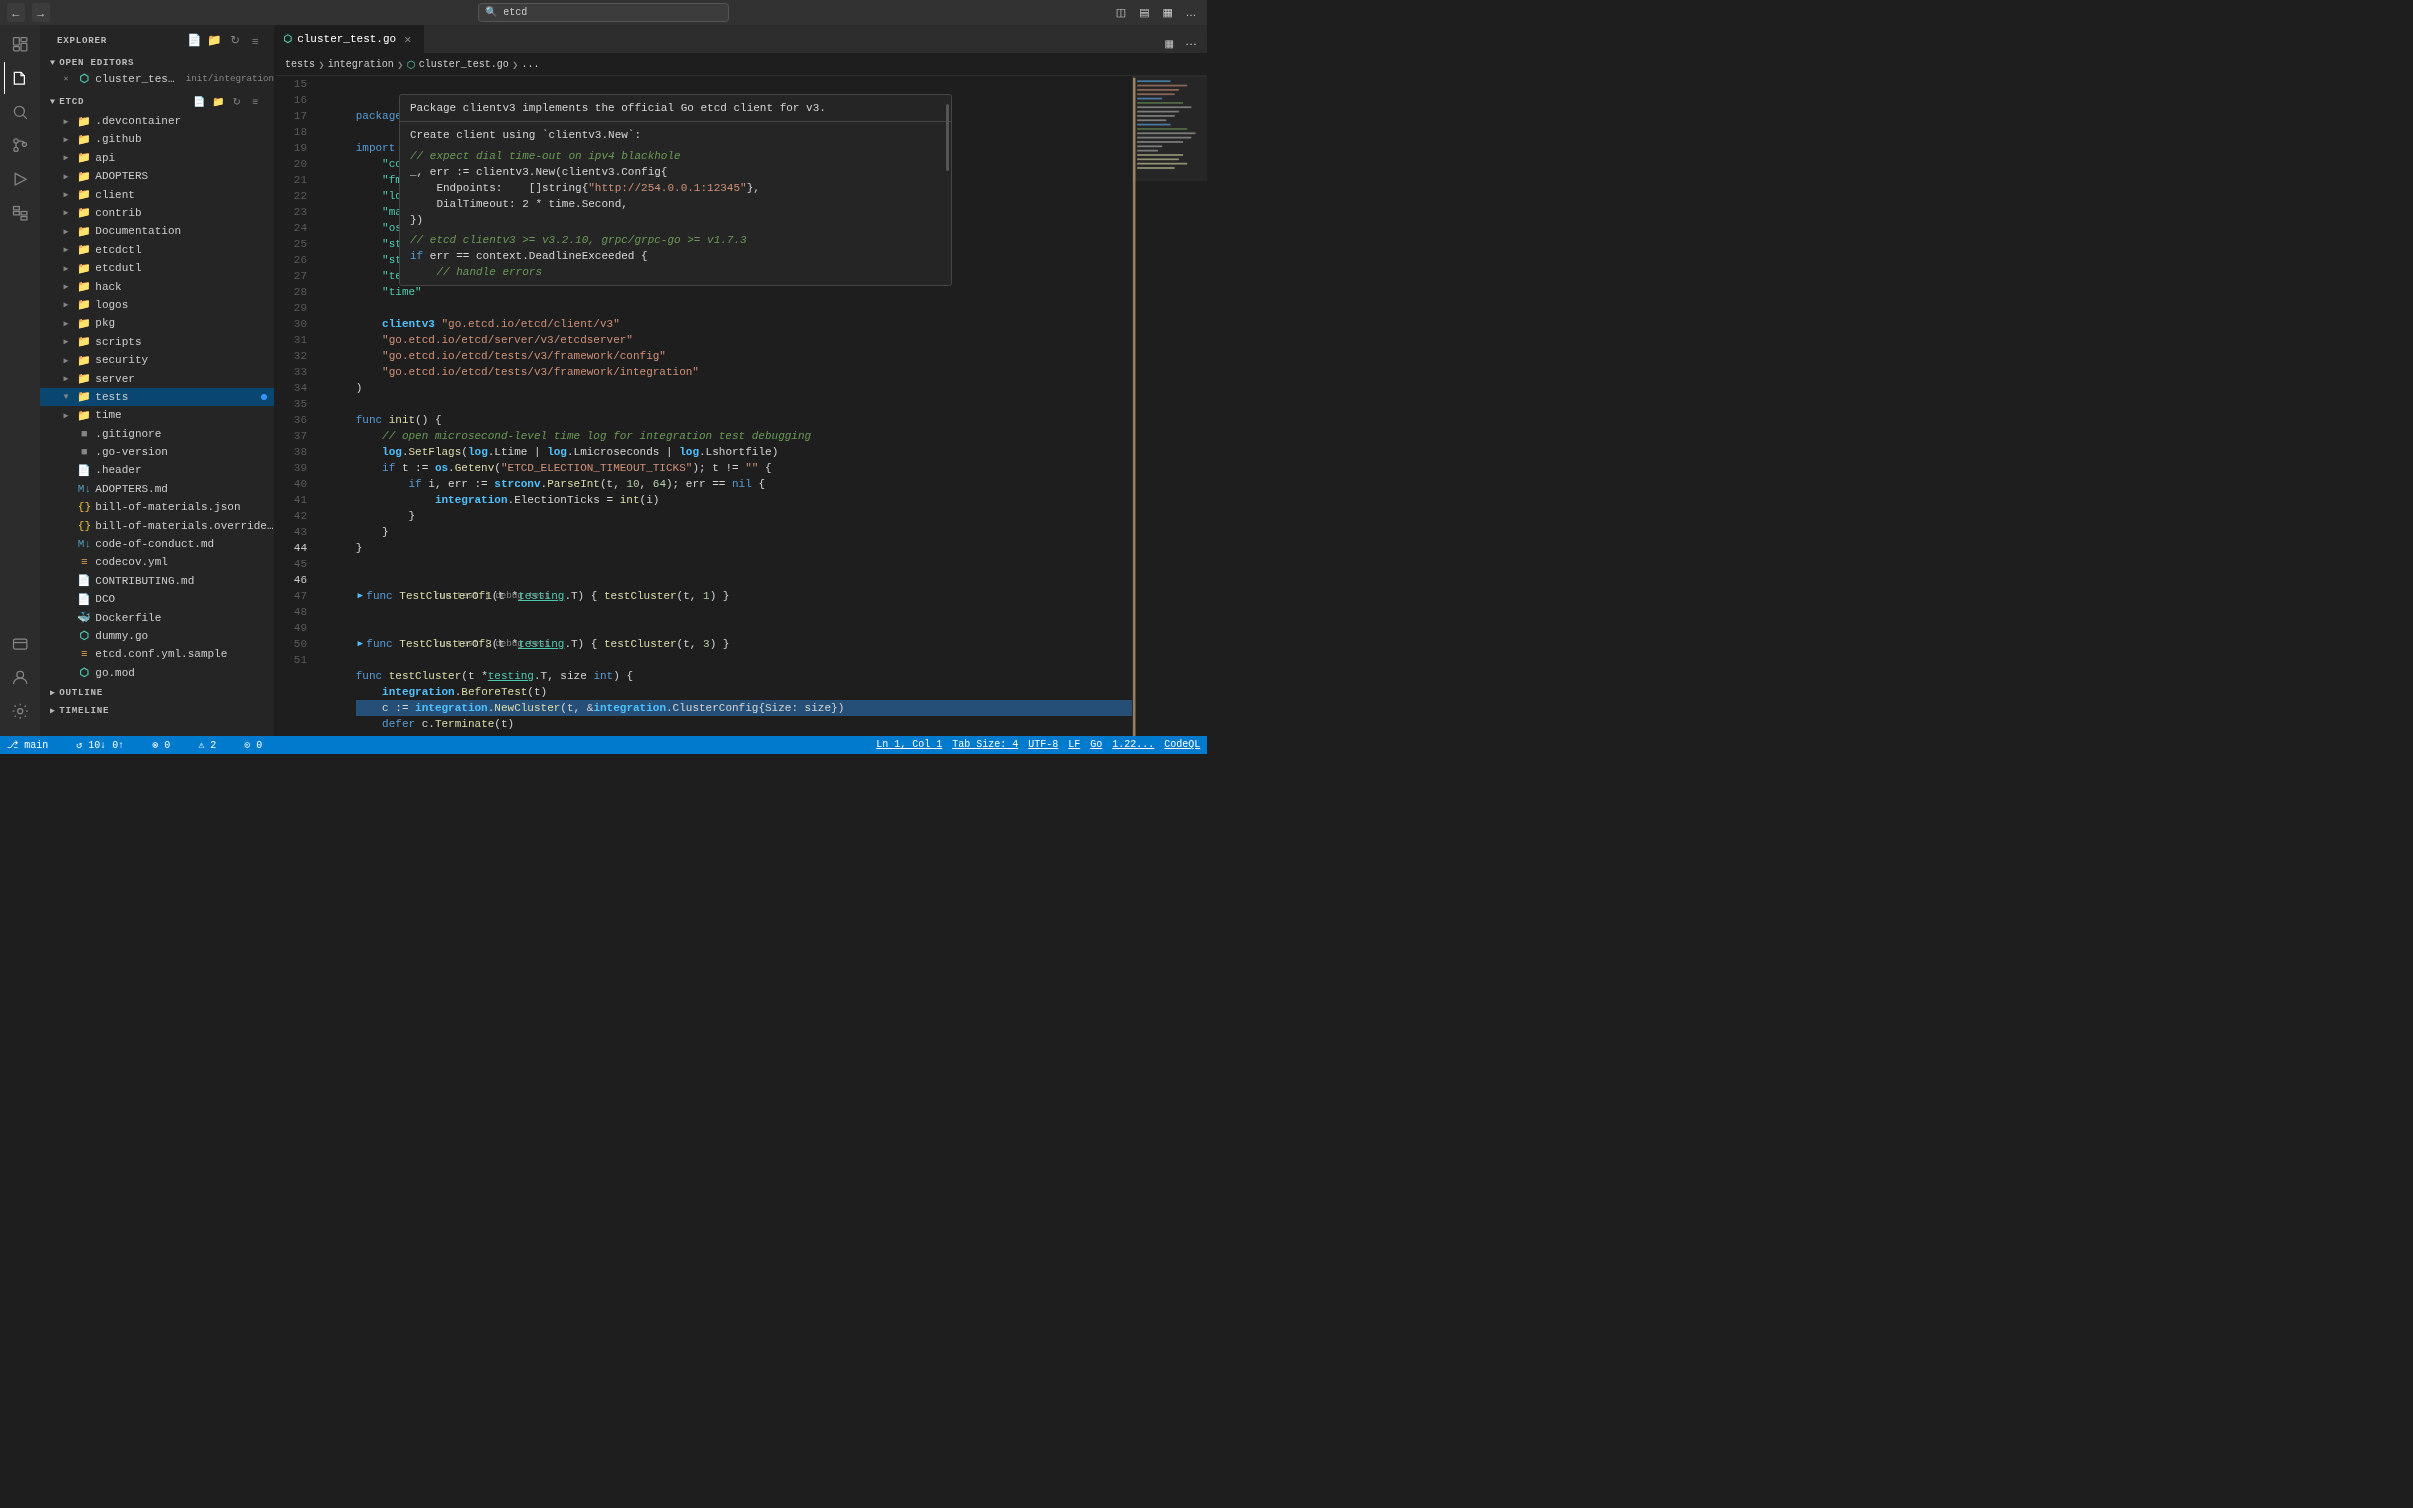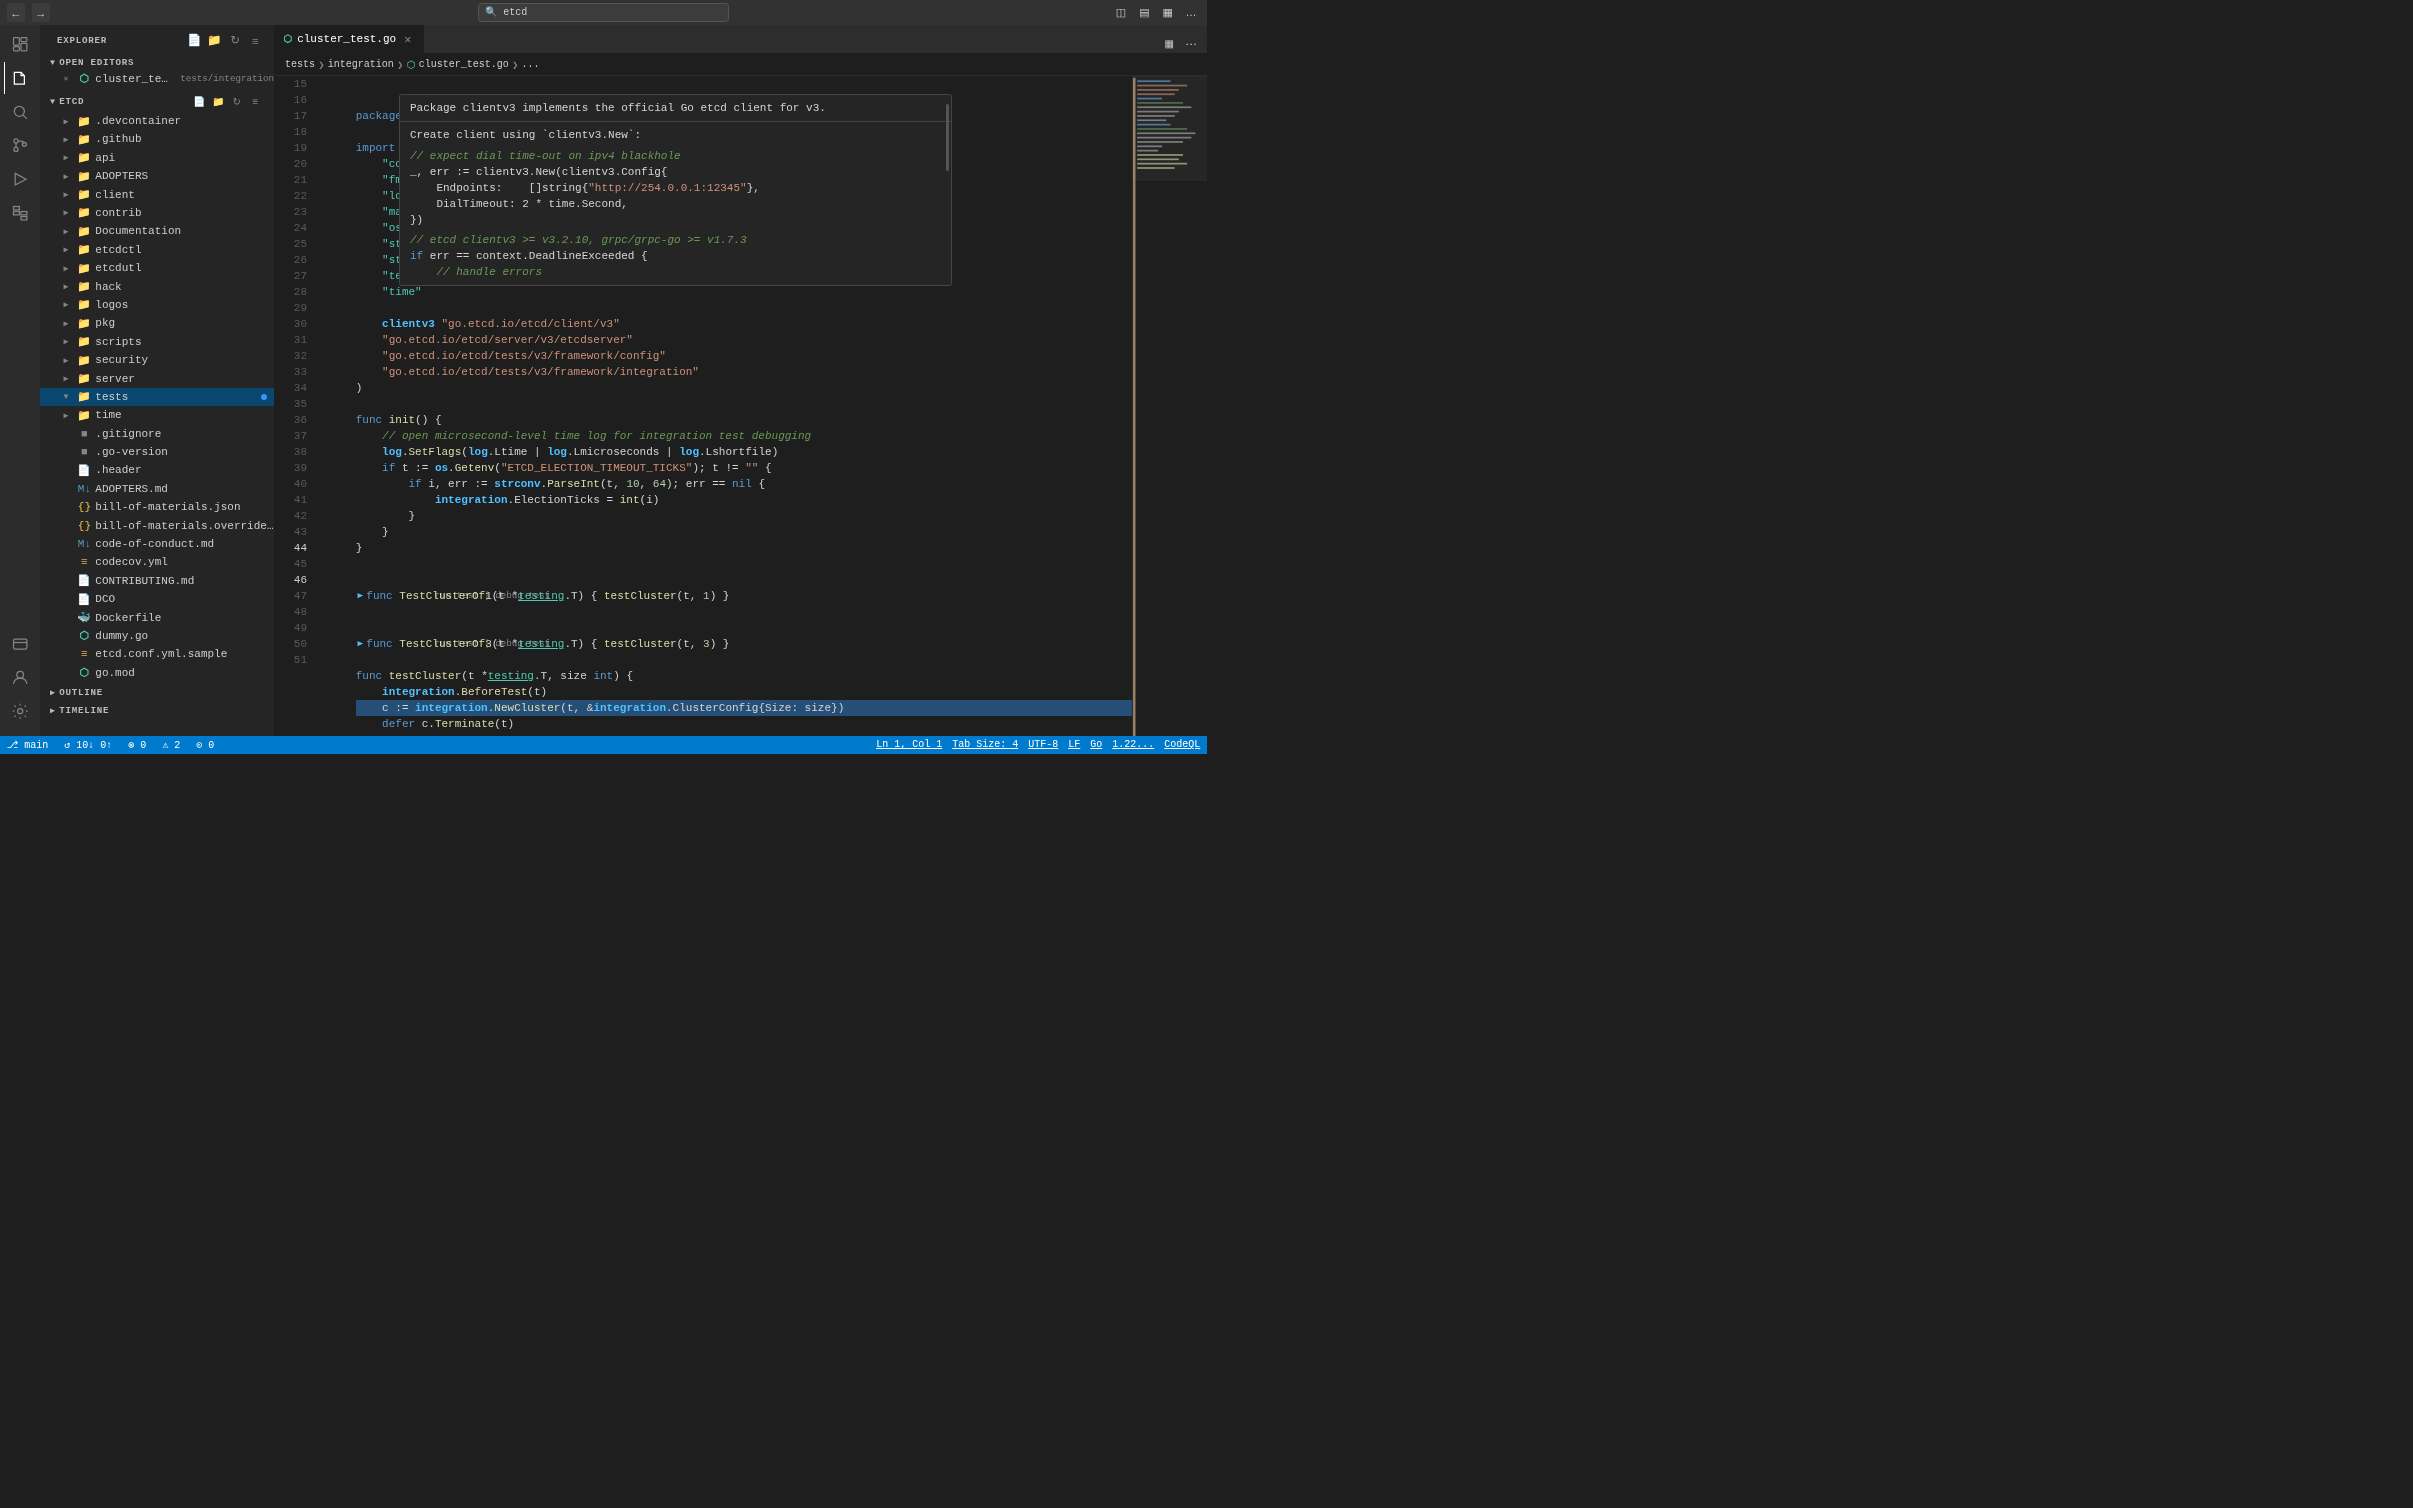--- a/index.html
+++ b/index.html
@@ -346,21 +346,21 @@
     
     .status-bar {
       height: 18.4px;
       background: #007acc;
       display: flex;
       align-items: center;
       padding: 0 6.7px;
       font-size: 10px;
       color: #ffffff;
       flex-shrink: 0;
-      gap: 16px;
+      gap: 28px;
     }
     .status-bar-right {
       margin-left: auto;
       display: flex;
       gap: 10px;
       align-items: center;
       text-decoration: underline;
     }
     .status-item { cursor: pointer; white-space: nowrap; }
 
@@ -492,21 +492,21 @@
     <div class="tree-scroll">
 
       <div class="section-label">
         <span class="chevron">▼</span>
         <span>OPEN EDITORS</span>
       </div>
       <div class="tree-item indent-1">
         <span class="chevron">✕</span>
         <span class="file-icon go-icon">⬡</span>
         <span class="label">cluster_test.go</span>
-        <span style="color:#858585;font-size:9.2px;margin-left:6.7px;">tests/integration</span>
+        <span style="color:#858585;font-size:9.2px;margin-left:6.7px;">init/integration</span>
       </div>
 
       <div class="section-label">
         <span class="chevron">▼</span>
         <span>ETCD</span>
         <div style="margin-left:auto;display:flex;gap:1.7px;">
           <button class="sidebar-icon-btn" style="font-size:10px;">📄</button>
           <button class="sidebar-icon-btn" style="font-size:10px;">📁</button>
           <button class="sidebar-icon-btn" style="font-size:10px;">↻</button>
           <button class="sidebar-icon-btn" style="font-size:10px;">≡</button>

